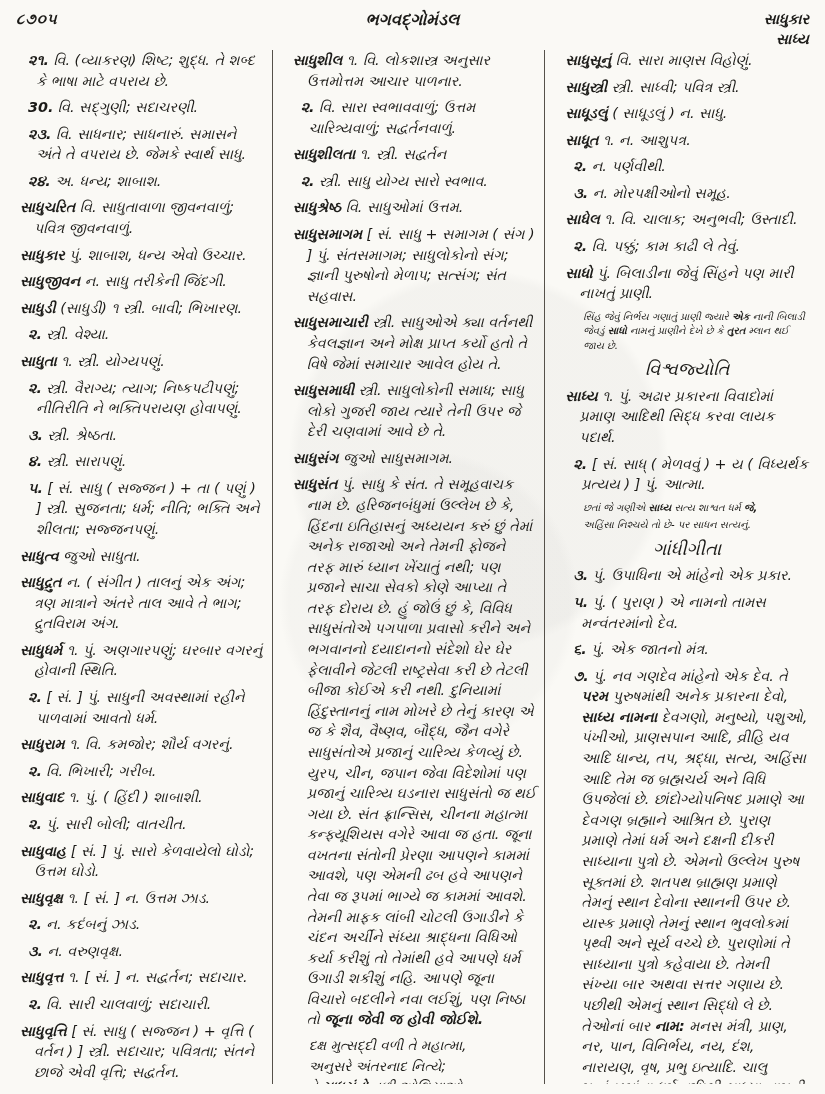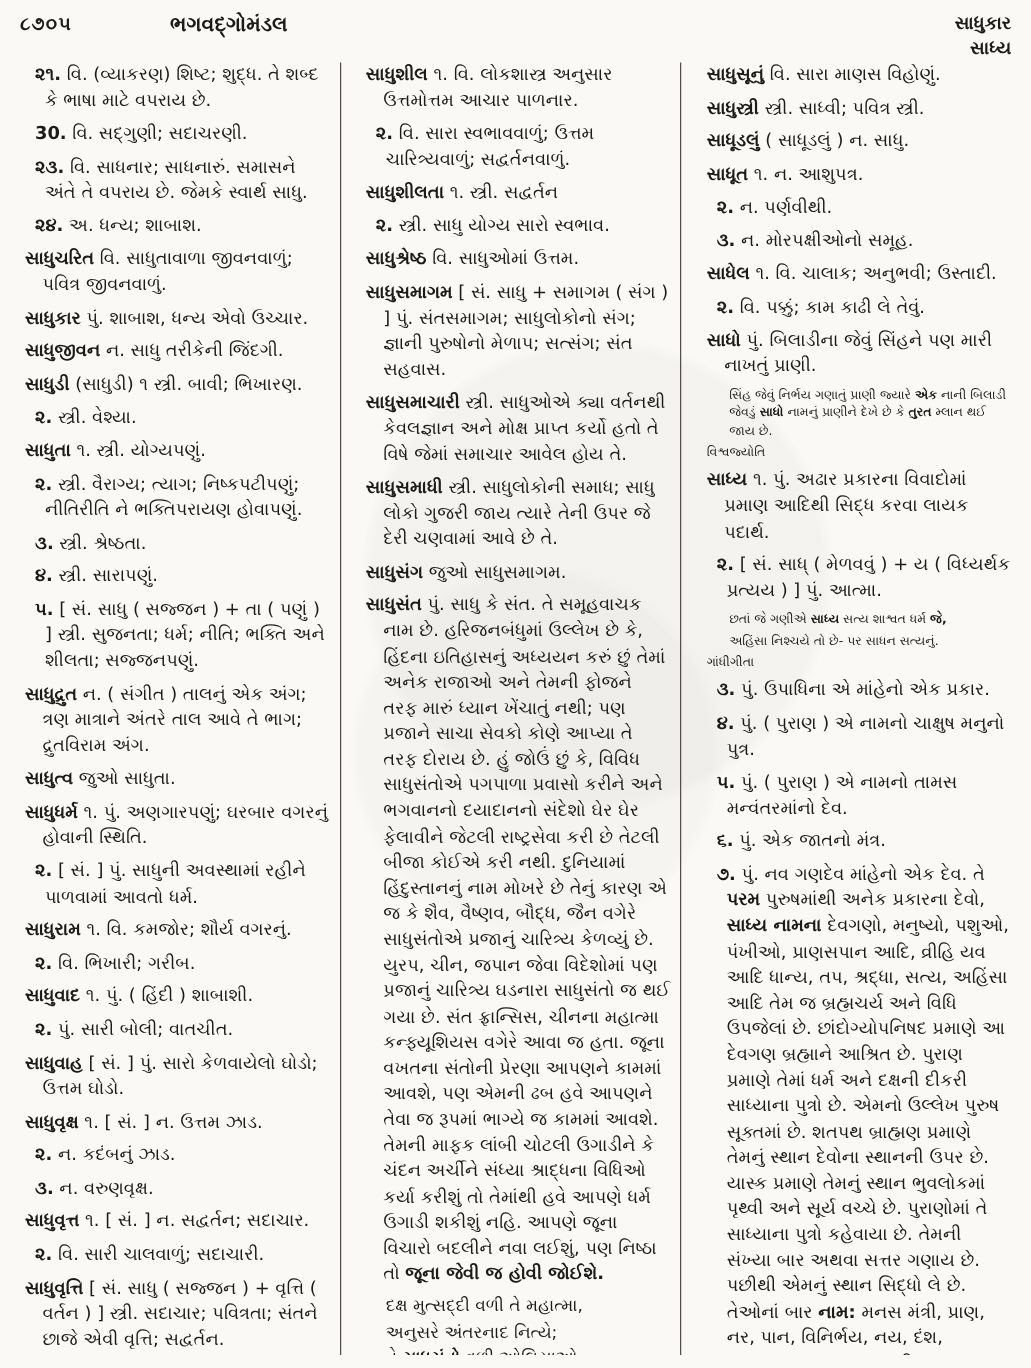--- a/index.html
+++ b/index.html
@@ -12,37 +12,38 @@
   }
   .page{
     position:relative;
     width:825px;height:1094px;
     background:
       radial-gradient(circle at 58% 42%, rgba(120,120,120,0.05) 0 180px, transparent 190px),
       radial-gradient(circle at 52% 55%, rgba(120,120,120,0.04) 0 140px, transparent 150px),
       #faf9f5;
     box-sizing:border-box;
     overflow:hidden;
+    font-style:italic;
   }
   .header{
     display:flex;
     align-items:flex-start;
     padding:10px 16px 2px 16px;
     height:44px;
     box-sizing:border-box;
   }
   .pageno{
     width:120px;
     font-weight:bold;
     font-size:15px;
     letter-spacing:1px;
   }
   .title{
     flex:1;
-    text-align:left;
+    text-align:center;
     font-weight:bold;
     font-size:16.5px;
   }
   .guides{
     width:120px;
     text-align:right;
     font-weight:bold;
     font-size:14.5px;
     line-height:1.35;
   }
@@ -61,21 +62,21 @@
   }
   .col + .col{
     border-left:1px solid #55514a;
     padding-left:20px;
   }
   .para{margin:0 0 6px 0;}
   .entry{padding-left:14px;text-indent:-14px;}
   .sub{padding-left:16px;text-indent:-8px;}
   .quote{padding-left:18px;padding-right:2px;font-size:10px;margin-bottom:3px;}
   .verse{padding-left:16px;font-size:13.6px;margin-bottom:1px;}
-  .attr{text-align:left;font-size:10px;margin-bottom:4px;}
+  .attr{text-align:center;font-size:18px;margin-bottom:4px;}
   .attr-inline{float:right;font-size:13.4px;}
   .b{font-weight:bold;}
 </style>
 </head>
 <body>
 
 <div class="page">
   <div class="header">
     <div class="pageno">૮૭૦૫</div>
     <div class="title">ભગવદ્ગોમંડલ</div>
@@ -93,22 +94,22 @@
         <p class="para entry"><span class="b">સાધુચરિત</span><span> વિ. સાધુતાવાળા જીવનવાળું; પવિત્ર જીવનવાળું.</span></p>
         <p class="para entry"><span class="b">સાધુકાર</span><span> પું. શાબાશ, ધન્ય એવો ઉચ્ચાર.</span></p>
         <p class="para entry"><span class="b">સાધુજીવન</span><span> ન. સાધુ તરીકેની જિંદગી.</span></p>
         <p class="para entry"><span class="b">સાધુડી</span><span> (સાધુડી) ૧ સ્ત્રી. બાવી; ભિખારણ.</span></p>
         <p class="para sub"><span class="b">૨.</span><span> સ્ત્રી. વેશ્યા.</span></p>
         <p class="para entry"><span class="b">સાધુતા</span><span> ૧. સ્ત્રી. યોગ્યપણું.</span></p>
         <p class="para sub"><span class="b">૨.</span><span> સ્ત્રી. વૈરાગ્ય; ત્યાગ; નિષ્કપટીપણું; નીતિરીતિ ને ભક્તિપરાયણ હોવાપણું.</span></p>
         <p class="para sub"><span class="b">૩.</span><span> સ્ત્રી. શ્રેષ્ઠતા.</span></p>
         <p class="para sub"><span class="b">૪.</span><span> સ્ત્રી. સારાપણું.</span></p>
         <p class="para sub"><span class="b">૫.</span><span> [ સં. સાધુ ( સજ્જન ) + તા ( પણું ) ] સ્ત્રી. સુજનતા; ધર્મ; નીતિ; ભક્તિ અને શીલતા; સજ્જનપણું.</span></p>
+        <p class="para entry"><span class="b">સાધુત્વ</span><span> જુઓ સાધુતા.</span></p>
         <p class="para entry"><span class="b">સાધુદ્રુત</span><span> ન. ( સંગીત ) તાલનું એક અંગ; ત્રણ માત્રાને અંતરે તાલ આવે તે ભાગ; દ્રુતવિરામ અંગ.</span></p>
-        <p class="para entry"><span class="b">સાધુત્વ</span><span> જુઓ સાધુતા.</span></p>
         <p class="para entry"><span class="b">સાધુધર્મ</span><span> ૧. પું. અણગારપણું; ઘરબાર વગરનું હોવાની સ્થિતિ.</span></p>
         <p class="para sub"><span class="b">૨.</span><span> [ સં. ] પું. સાધુની અવસ્થામાં રહીને પાળવામાં આવતો ધર્મ.</span></p>
         <p class="para entry"><span class="b">સાધુરામ</span><span> ૧. વિ. કમજોર; શૌર્ય વગરનું.</span></p>
         <p class="para sub"><span class="b">૨.</span><span> વિ. ભિખારી; ગરીબ.</span></p>
         <p class="para entry"><span class="b">સાધુવાદ</span><span> ૧. પું. ( હિંદી ) શાબાશી.</span></p>
         <p class="para sub"><span class="b">૨.</span><span> પું. સારી બોલી; વાતચીત.</span></p>
         <p class="para entry"><span class="b">સાધુવાહ</span><span> [ સં. ] પું. સારો કેળવાયેલો ઘોડો; ઉત્તમ ઘોડો.</span></p>
         <p class="para entry"><span class="b">સાધુવૃક્ષ</span><span> ૧. [ સં. ] ન. ઉત્તમ ઝાડ.</span></p>
         <p class="para sub"><span class="b">૨.</span><span> ન. કદંબનું ઝાડ.</span></p>
         <p class="para sub"><span class="b">૩.</span><span> ન. વરુણવૃક્ષ.</span></p>
@@ -144,19 +145,18 @@
         <p class="para sub"><span class="b">૨.</span><span> વિ. પક્કું; કામ કાઢી લે તેવું.</span></p>
         <p class="para entry"><span class="b">સાધો</span><span> પું. બિલાડીના જેવું સિંહને પણ મારી નાખતું પ્રાણી.</span></p>
         <p class="para quote"><span>સિંહ જેવું નિર્ભય ગણાતું પ્રાણી જ્યારે </span><span class="b">એક</span><span> નાની બિલાડી જેવડું </span><span class="b">સાધો</span><span> નામનું પ્રાણીને દેખે છે કે </span><span class="b">તુરત</span><span> મ્લાન થઈ જાય છે.</span></p>
         <p class="para attr"><span>વિશ્વજ્યોતિ</span></p>
         <p class="para entry"><span class="b">સાધ્ય</span><span> ૧. પું. અઢાર પ્રકારના વિવાદોમાં પ્રમાણ આદિથી સિદ્ધ કરવા લાયક પદાર્થ.</span></p>
         <p class="para sub"><span class="b">૨.</span><span> [ સં. સાધ્ ( મેળવવું ) + ય ( વિધ્યર્થક પ્રત્યય ) ] પું. આત્મા.</span></p>
         <p class="para quote"><span>છતાં જે ગણીએ </span><span class="b">સાધ્ય</span><span> સત્ય શાશ્વત ધર્મ </span><span class="b">જે,</span></p>
         <p class="para quote"><span>અહિંસા નિશ્ચયે તો છે- પર સાધન સત્યનું.</span></p>
         <p class="para attr"><span>ગાંધીગીતા</span></p>
         <p class="para sub"><span class="b">૩.</span><span> પું. ઉપાધિના એ માંહેનો એક પ્રકાર.</span></p>
-        <p class="para sub"><span class="b">૪.</span><span> પું. ( પુરાણ ) એ નામનો ચાક્ષુષ મનુનો પુત્ર.</span></p>
         <p class="para sub"><span class="b">૫.</span><span> પું. ( પુરાણ ) એ નામનો તામસ મન્વંતરમાંનો દેવ.</span></p>
         <p class="para sub"><span class="b">૬.</span><span> પું. એક જાતનો મંત્ર.</span></p>
         <p class="para sub"><span class="b">૭.</span><span> પું. નવ ગણદેવ માંહેનો એક દેવ. તે </span><span class="b">પરમ</span><span> પુરુષમાંથી અનેક પ્રકારના દેવો, </span><span class="b">સાધ્ય નામના</span><span> દેવગણો, મનુષ્યો, પશુઓ, પંખીઓ, પ્રાણસપાન આદિ, વ્રીહિ યવ આદિ ધાન્ય, તપ, શ્રદ્ધા, સત્ય, અહિંસા આદિ તેમ જ બ્રહ્મચર્ય અને વિધિ ઉપજેલાં છે. છાંદોગ્યોપનિષદ પ્રમાણે આ દેવગણ બ્રહ્માને આશ્રિત છે. પુરાણ પ્રમાણે તેમાં ધર્મ અને દક્ષની દીકરી સાધ્યાના પુત્રો છે. એમનો ઉલ્લેખ પુરુષ સૂક્તમાં છે. શતપથ બ્રાહ્મણ પ્રમાણે તેમનું સ્થાન દેવોના સ્થાનની ઉપર છે. યાસ્ક પ્રમાણે તેમનું સ્થાન ભુવલોકમાં પૃથ્વી અને સૂર્ય વચ્ચે છે. પુરાણોમાં તે સાધ્યાના પુત્રો કહેવાયા છે. તેમની સંખ્યા બાર અથવા સત્તર ગણાય છે. પછીથી એમનું સ્થાન સિદ્ધો લે છે. તેઓનાં બાર </span><span class="b">નામ:</span><span> મનસ મંત્રી, પ્રાણ, નર, પાન, વિનિર્ભય, નય, દંશ, નારાયણ, વૃષ, પ્રભુ ઇત્યાદિ. ચાલુ મન્વંતરમાંના ધર્મ ઋષિથી સાધ્યા નામની સ્ત્રીની કૂખે ઉત્પન્ન થયા હતા. એમનાં નામ: મન, ઉર્મનુ, પ્રાણ, નર, ઉપાન, વીર્યવાન,</span></p>
       </div>
   </div>
 </div>
 
 </body></html>

